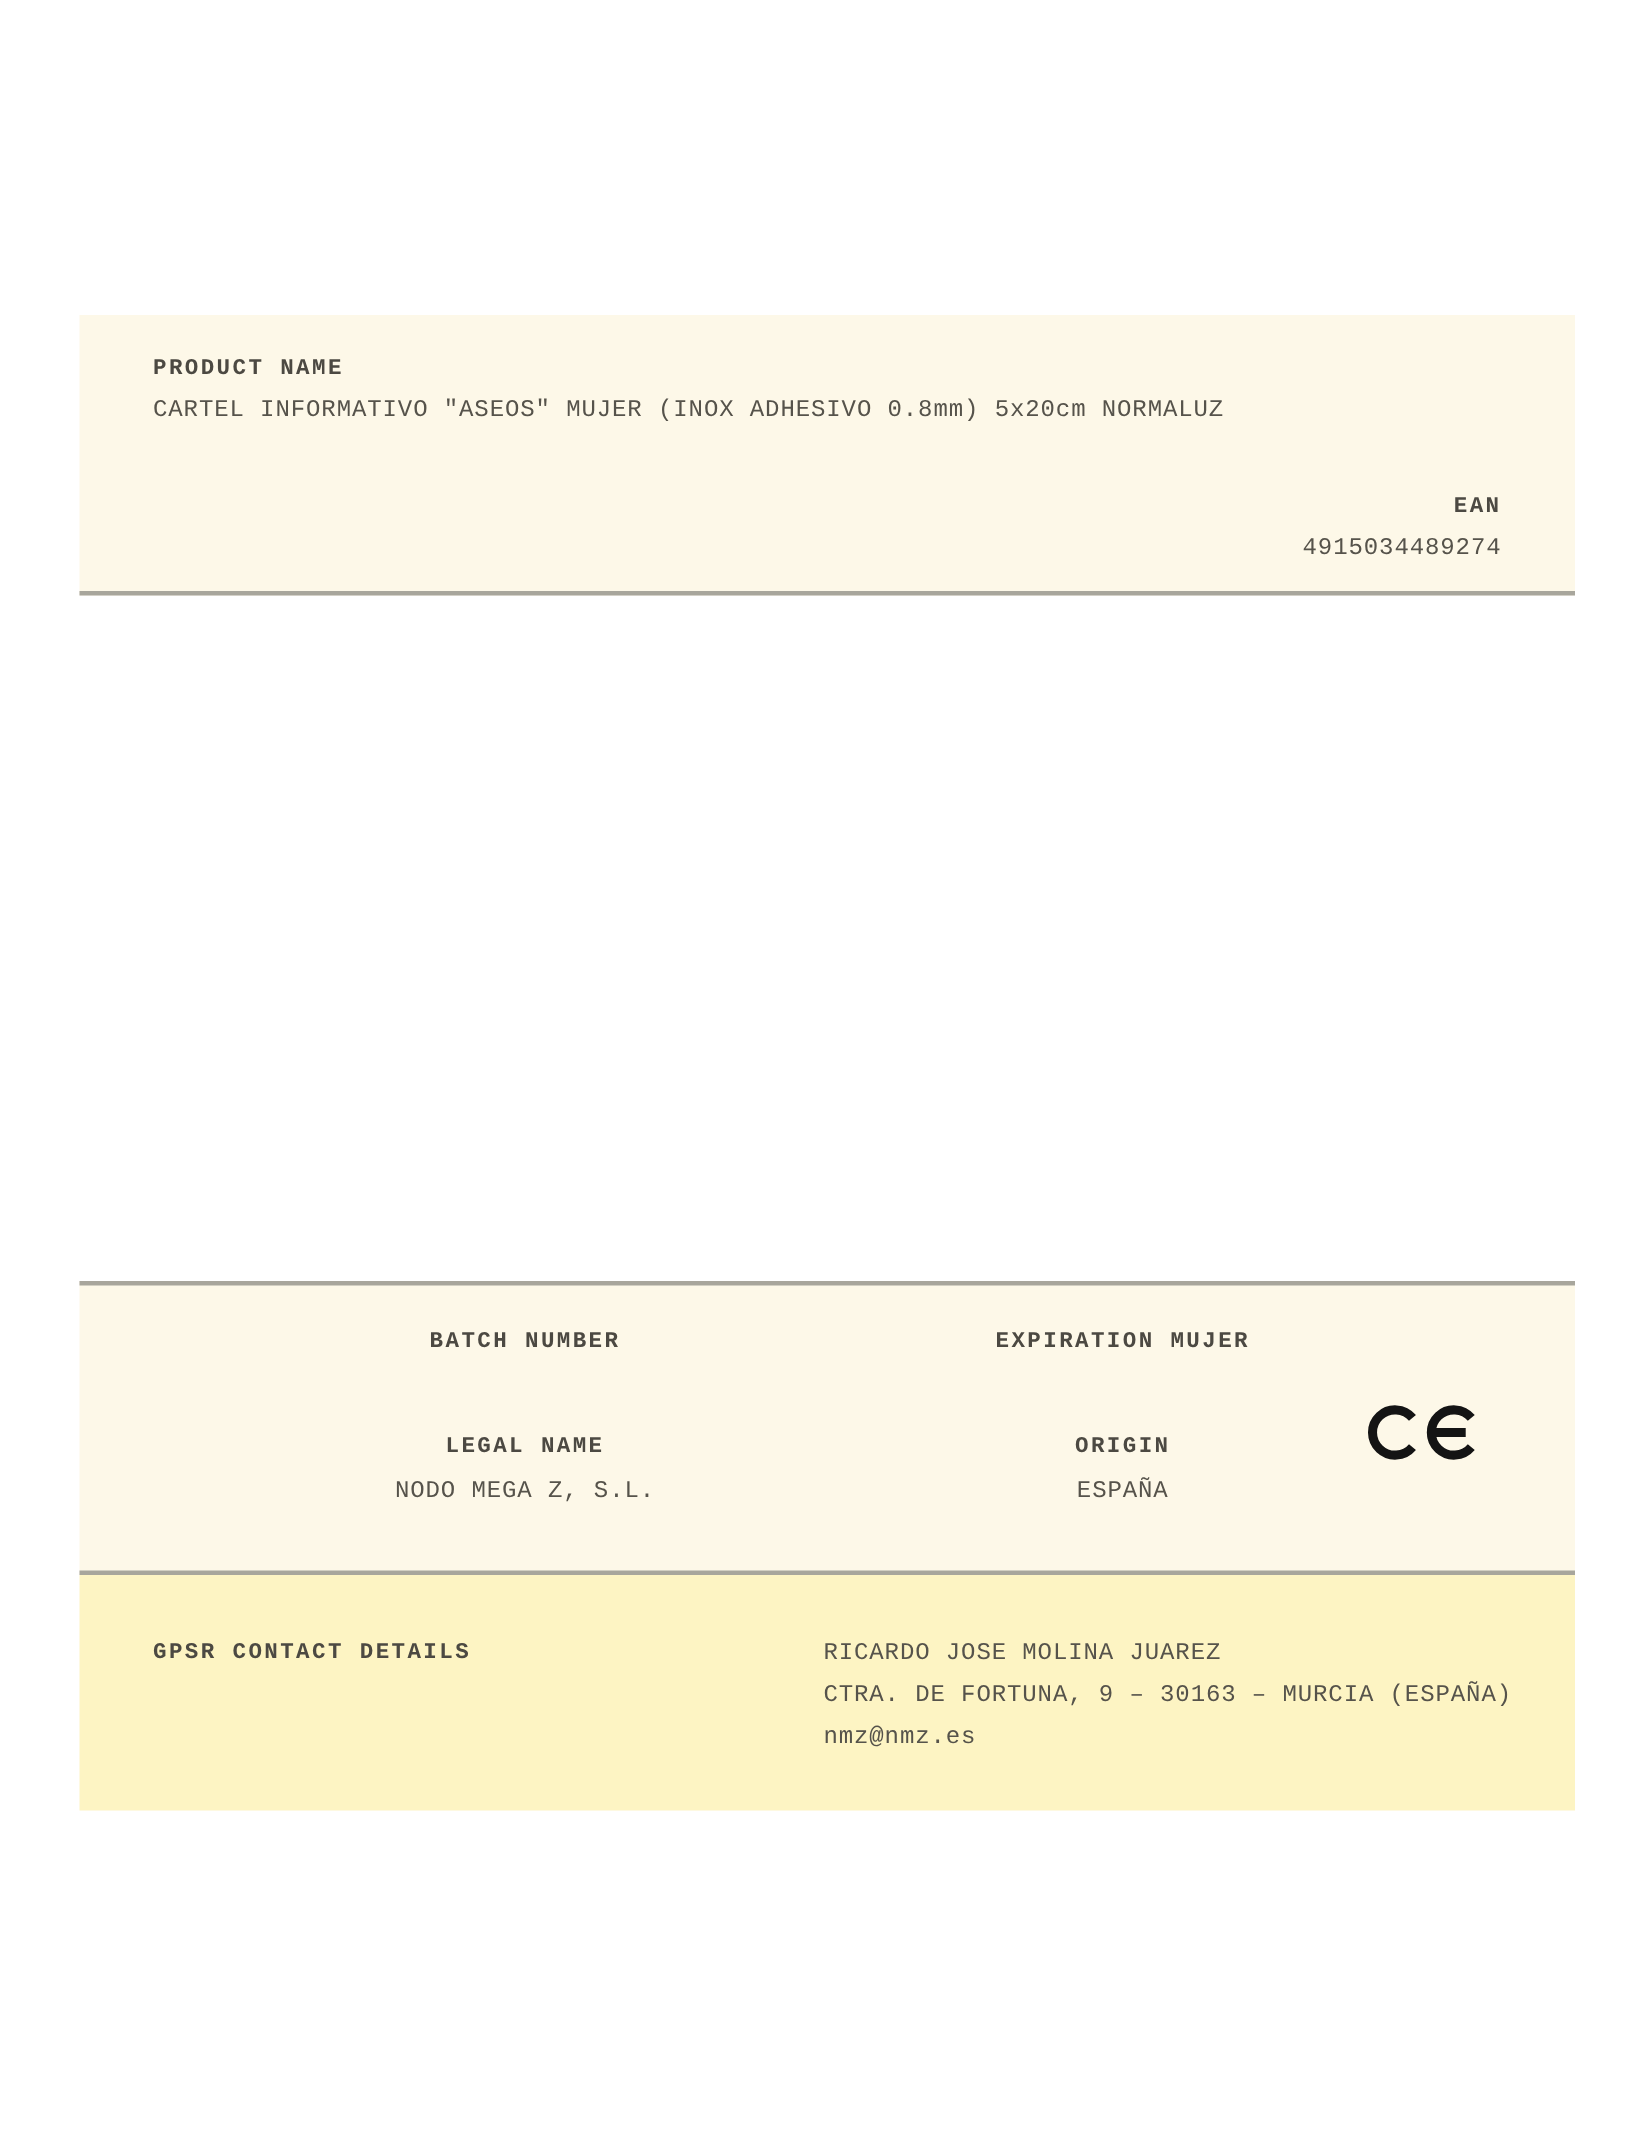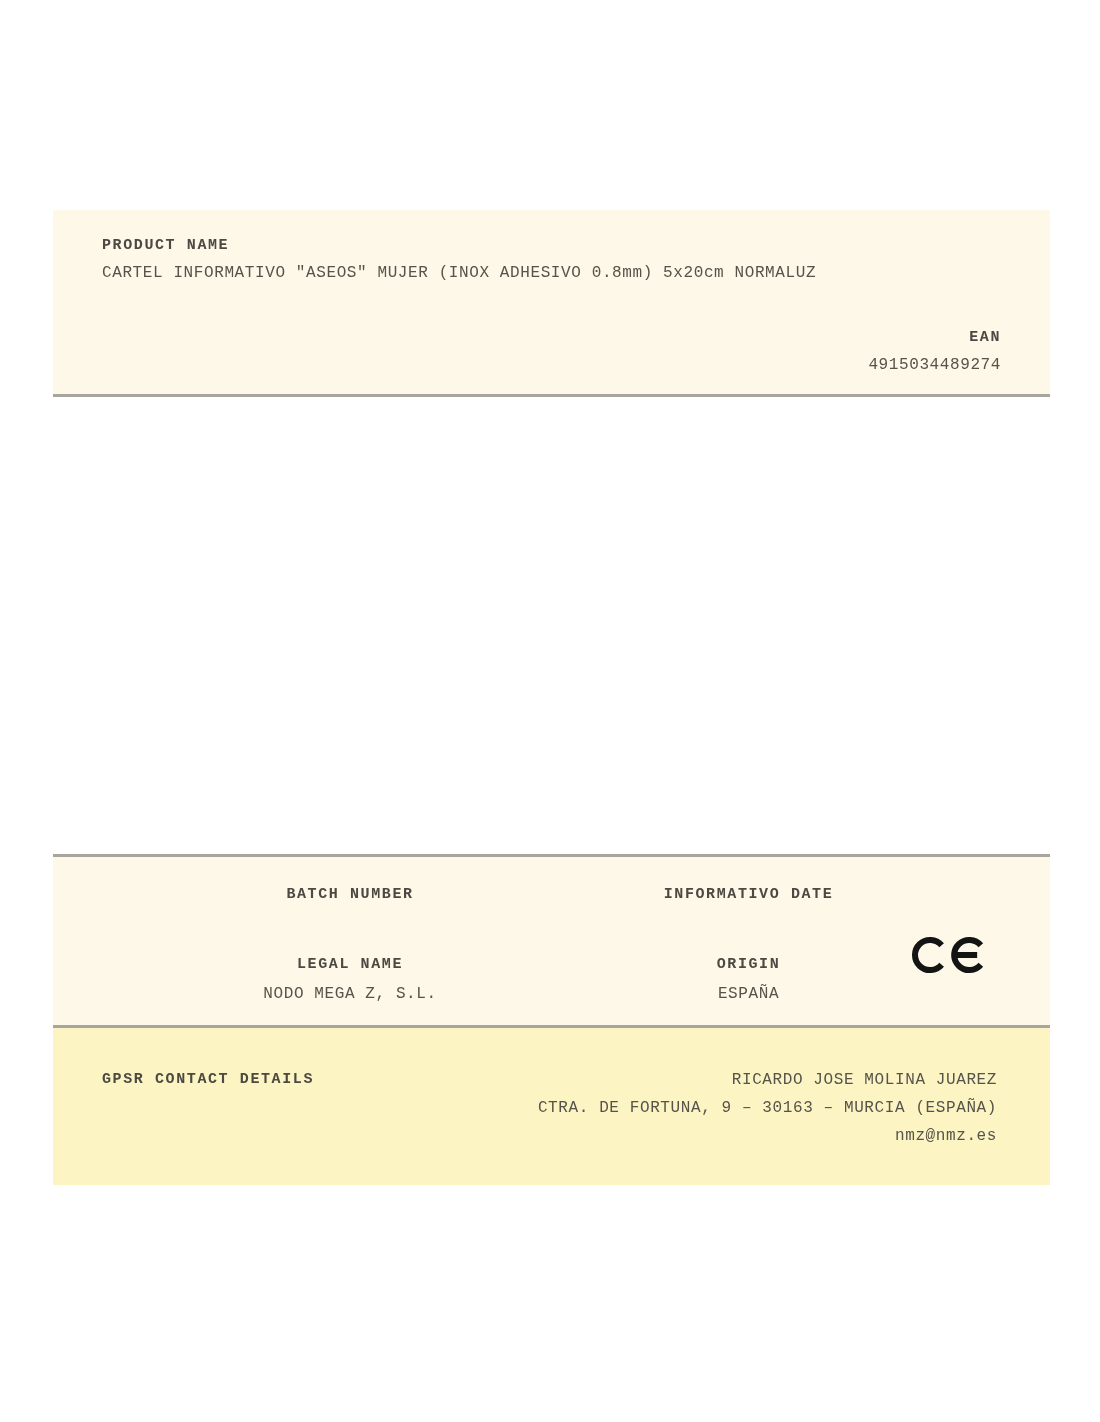--- a/index.html
+++ b/index.html
@@ -50,46 +50,46 @@
     margin-top: 11px;
     color: #56534b;
   }
   .field-gap { margin-top: 48px; text-align: right; }
 
   
   .details-panel {
     margin-top: 457px;
     border-top: 3px solid #a8a69c;
     border-bottom: 3px solid #a8a69c;
-    padding: 30px 0 22px 0;
+    padding: 30px 0 44px 0;
     display: grid;
     grid-template-columns: 594px 203px 200px;
   }
   .details-cell { text-align: center; }
   .details-cell .second-group { margin-top: 54px; }
   .details-cell .field-value { margin-top: 13px; }
   .ce-cell {
     display: flex;
     align-items: flex-start;
     justify-content: center;
   }
   .ce-cell svg {
     display: block;
     margin-top: 38px;
   }
 
   
   .contact-panel {
-    padding: 44px 53px 35px 49px;
+    padding: 44px 42px 35px 49px;
     display: flex;
     justify-content: space-between;
     align-items: flex-start;
   }
   .contact-lines {
-    text-align: right;
+    text-align: left;
     font-size: 16px;
     line-height: 28px;
     letter-spacing: 0.6px;
     margin-top: -6px;
     color: #56534b;
   }
 </style>
 </head>
 <body>
 
@@ -108,21 +108,21 @@
 
   <section class="panel cream details-panel">
     <div class="details-cell">
       <div class="field-label">BATCH NUMBER</div>
       <div class="second-group">
         <div class="field-label">LEGAL NAME</div>
         <div class="field-value">NODO MEGA Z, S.L.</div>
       </div>
     </div>
     <div class="details-cell">
-      <div class="field-label">INFORMATIVO DATE</div>
+      <div class="field-label">EXPIRATION MUJER</div>
       <div class="second-group">
         <div class="field-label">ORIGIN</div>
         <div class="field-value">ESPAÑA</div>
       </div>
     </div>
     <div class="ce-cell">
       <svg width="76" height="60" viewBox="0 0 126 60" aria-hidden="true">
         <path d="M 49.15 13.93 A 25 25 0 1 0 49.15 46.07" fill="none" stroke="#141414" stroke-width="10"></path>
         <path d="M 114.15 13.93 A 25 25 0 1 0 114.15 46.07" fill="none" stroke="#141414" stroke-width="10"></path>
         <path d="M 66 30 H 108" fill="none" stroke="#141414" stroke-width="10"></path>

